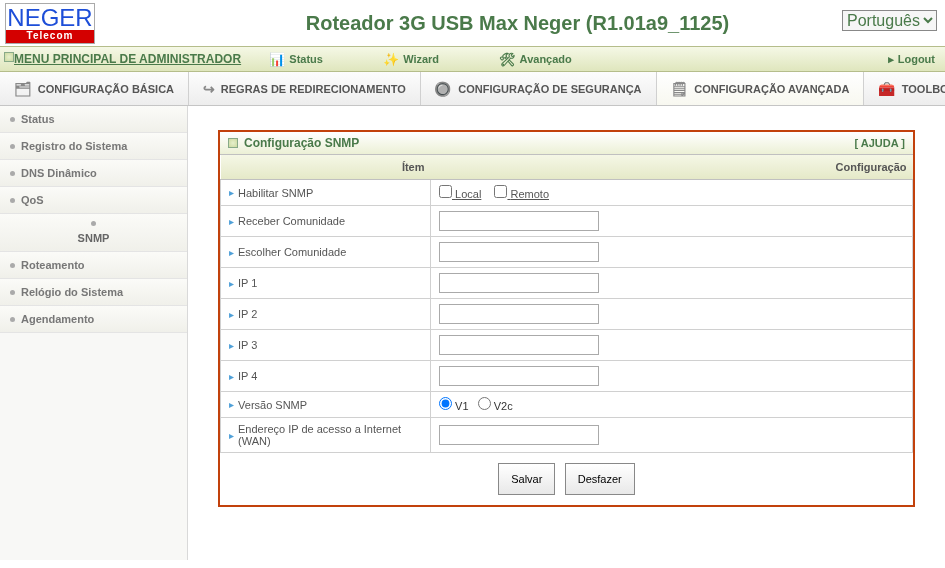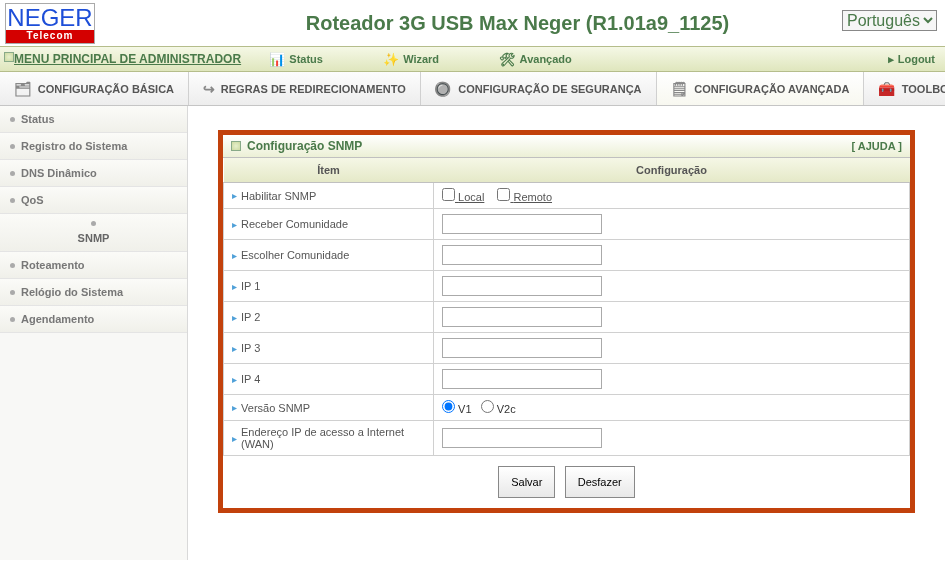--- a/index.html
+++ b/index.html
@@ -170,21 +170,21 @@
 .side-item.active {
   color: #666;
   flex-direction: column;
 }
 
 .main {
   flex: 1;
   padding: 24px 30px;
 }
 .panel {
-  border: 5px solid #c2410c;
+  border: 2px solid #c2410c;
 }
 .panel-head {
   background: linear-gradient(#fff, #ecf0d6);
   border-bottom: 1px solid #c0c0c0;
   padding: 4px 8px;
   display: flex;
   align-items: center;
   font-weight: bold;
   color: #4a7a4a;
   font-size: 12px;
@@ -201,21 +201,21 @@
   width: 100%;
   border-collapse: collapse;
 }
 table.form th {
   background: linear-gradient(#f5f7e6, #e5e9c8);
   border-bottom: 1px solid #c0c0c0;
   padding: 6px;
   font-size: 11px;
   color: #555;
   font-weight: bold;
-  text-align: center;
+  text-align: right;
 }
 table.form td {
   border: 1px solid #d0d0d0;
   padding: 5px 8px;
   font-size: 11px;
   vertical-align: middle;
 }
 table.form td:first-child {
   width: 210px;
 }

